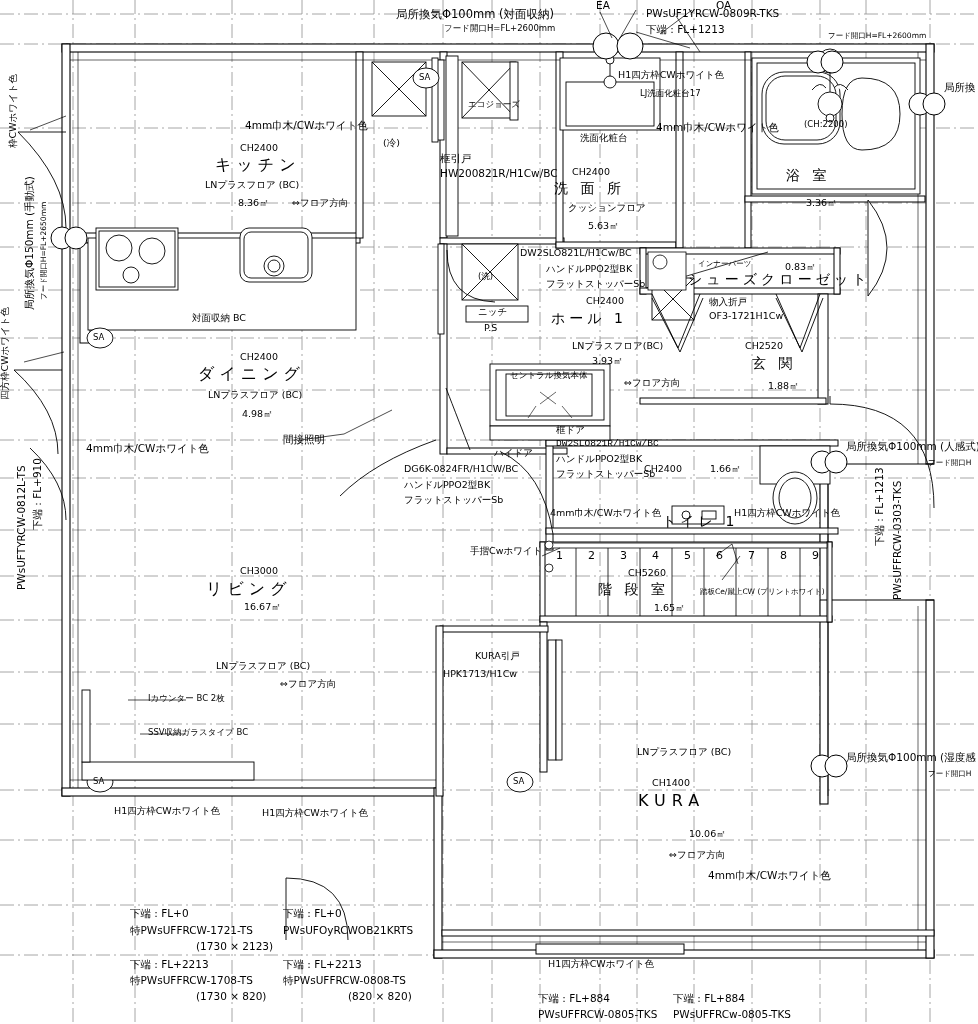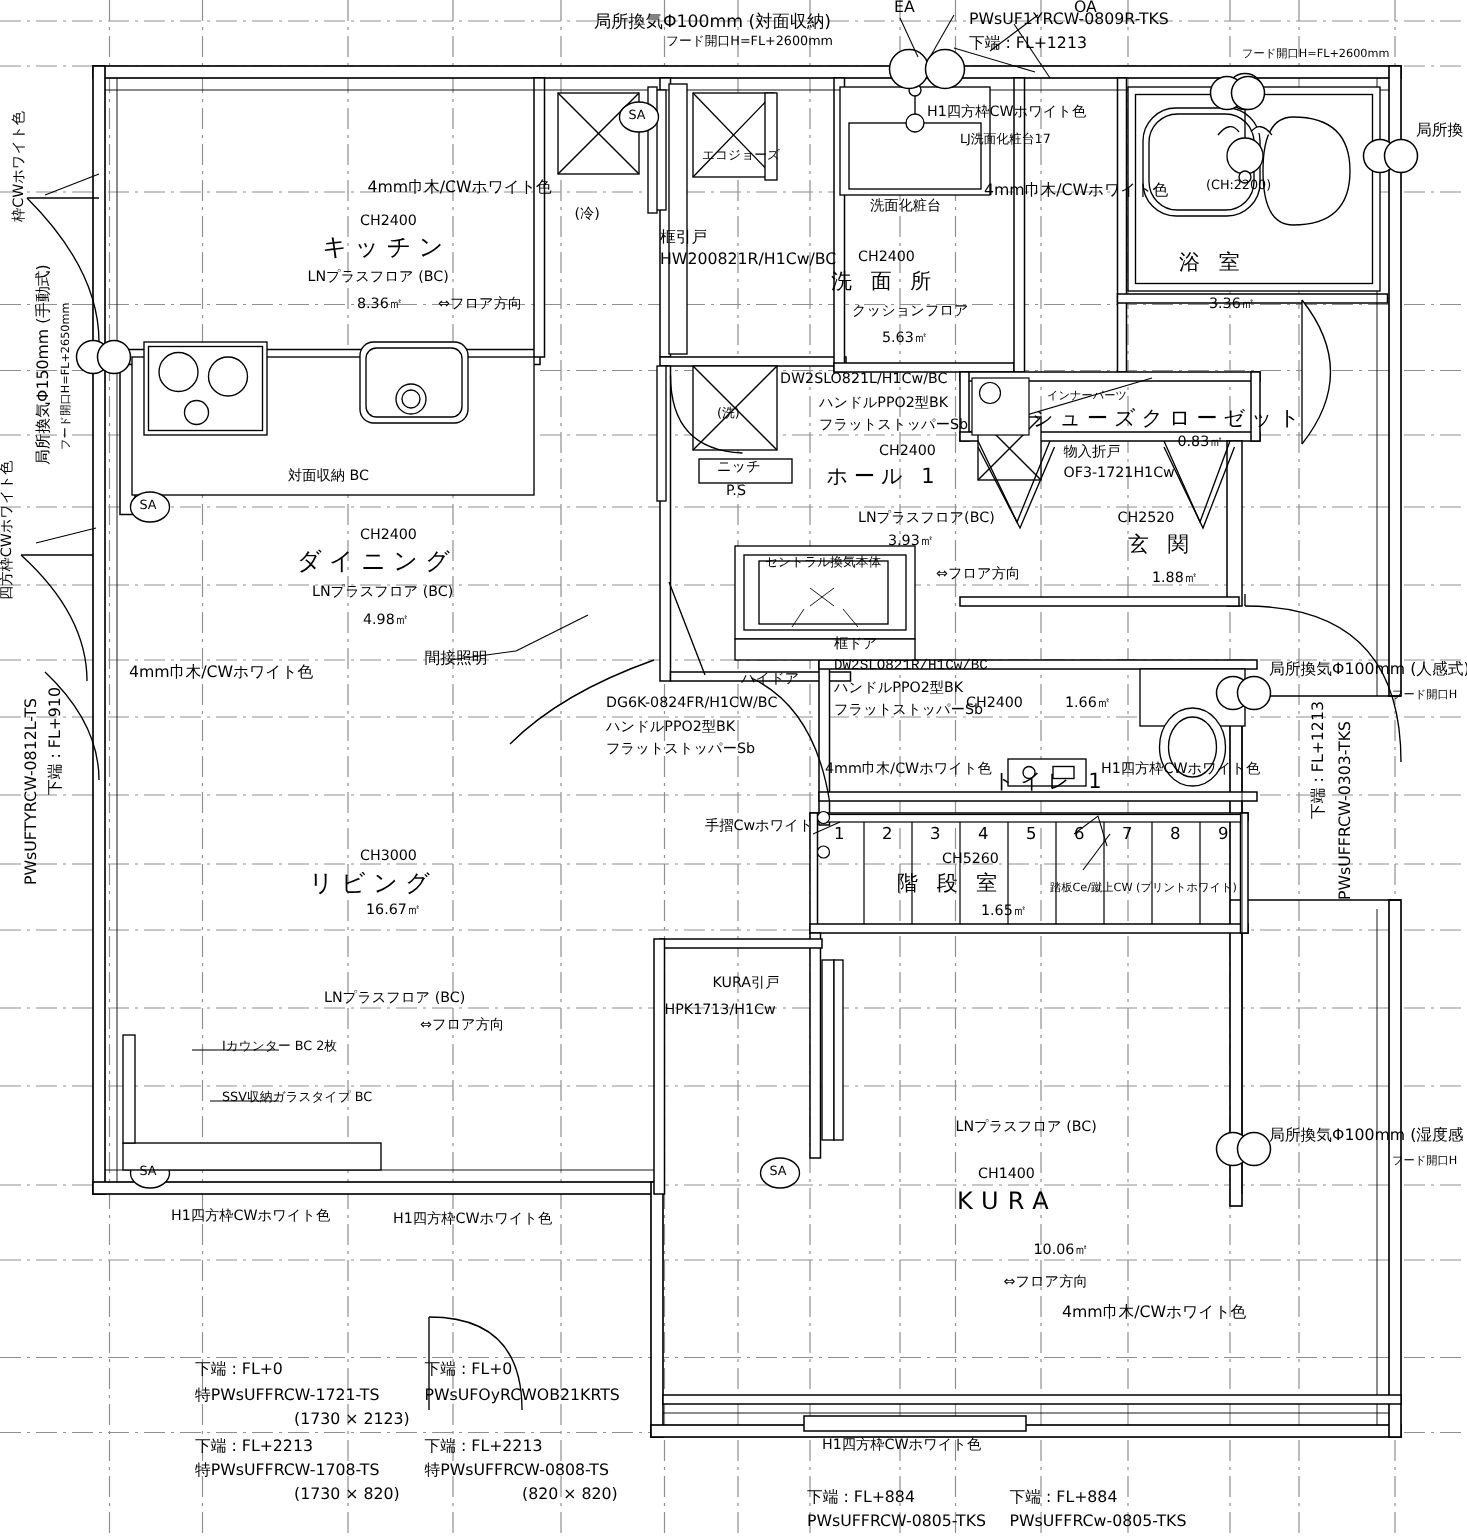--- a/index.html
+++ b/index.html
@@ -392,21 +392,21 @@
 <div class="lbl t9" style="left:546px;top:264px;">ハンドルPPO2型BK</div>
 <div class="lbl t9" style="left:546px;top:279px;">フラットストッパーSb</div>
 <div class="lbl t9" style="left:586px;top:296px;">CH2400</div>
 <div class="lbl room-sm" style="left:551px;top:311px;">ホール 1</div>
 <div class="lbl t9" style="left:572px;top:341px;">LNプラスフロア(BC)</div>
 <div class="lbl t9" style="left:592px;top:356px;">3.93㎡</div>
 <div class="lbl t9" style="left:624px;top:378px;">⇔フロア方向</div>
 <div class="lbl t8" style="left:510px;top:371px;">セントラル換気本体</div>
 
 <div class="lbl t7" style="left:682px;top:260px;margin-left:16px;">インナーパーツ</div>
-<div class="lbl t9" style="left:785px;top:262px;margin-top:28px;">0.83㎡</div>
+<div class="lbl t9" style="left:785px;top:262px;">0.83㎡</div>
 <div class="lbl room-sm" style="left:688px;top:272px;">シューズクローゼット</div>
 <div class="lbl t9" style="left:709px;top:297px;">物入折戸</div>
 <div class="lbl t9" style="left:709px;top:311px;">OF3-1721H1Cw</div>
 <div class="lbl t9" style="left:745px;top:341px;">CH2520</div>
 <div class="lbl room-sm" style="left:752px;top:356px;">玄 関</div>
 <div class="lbl t9" style="left:768px;top:381px;">1.88㎡</div>
 
 <div class="lbl t9" style="left:494px;top:448px;">ハイドア</div>
 <div class="lbl t9" style="left:404px;top:464px;">DG6K-0824FR/H1CW/BC</div>
 <div class="lbl t9" style="left:404px;top:480px;">ハンドルPPO2型BK</div>

